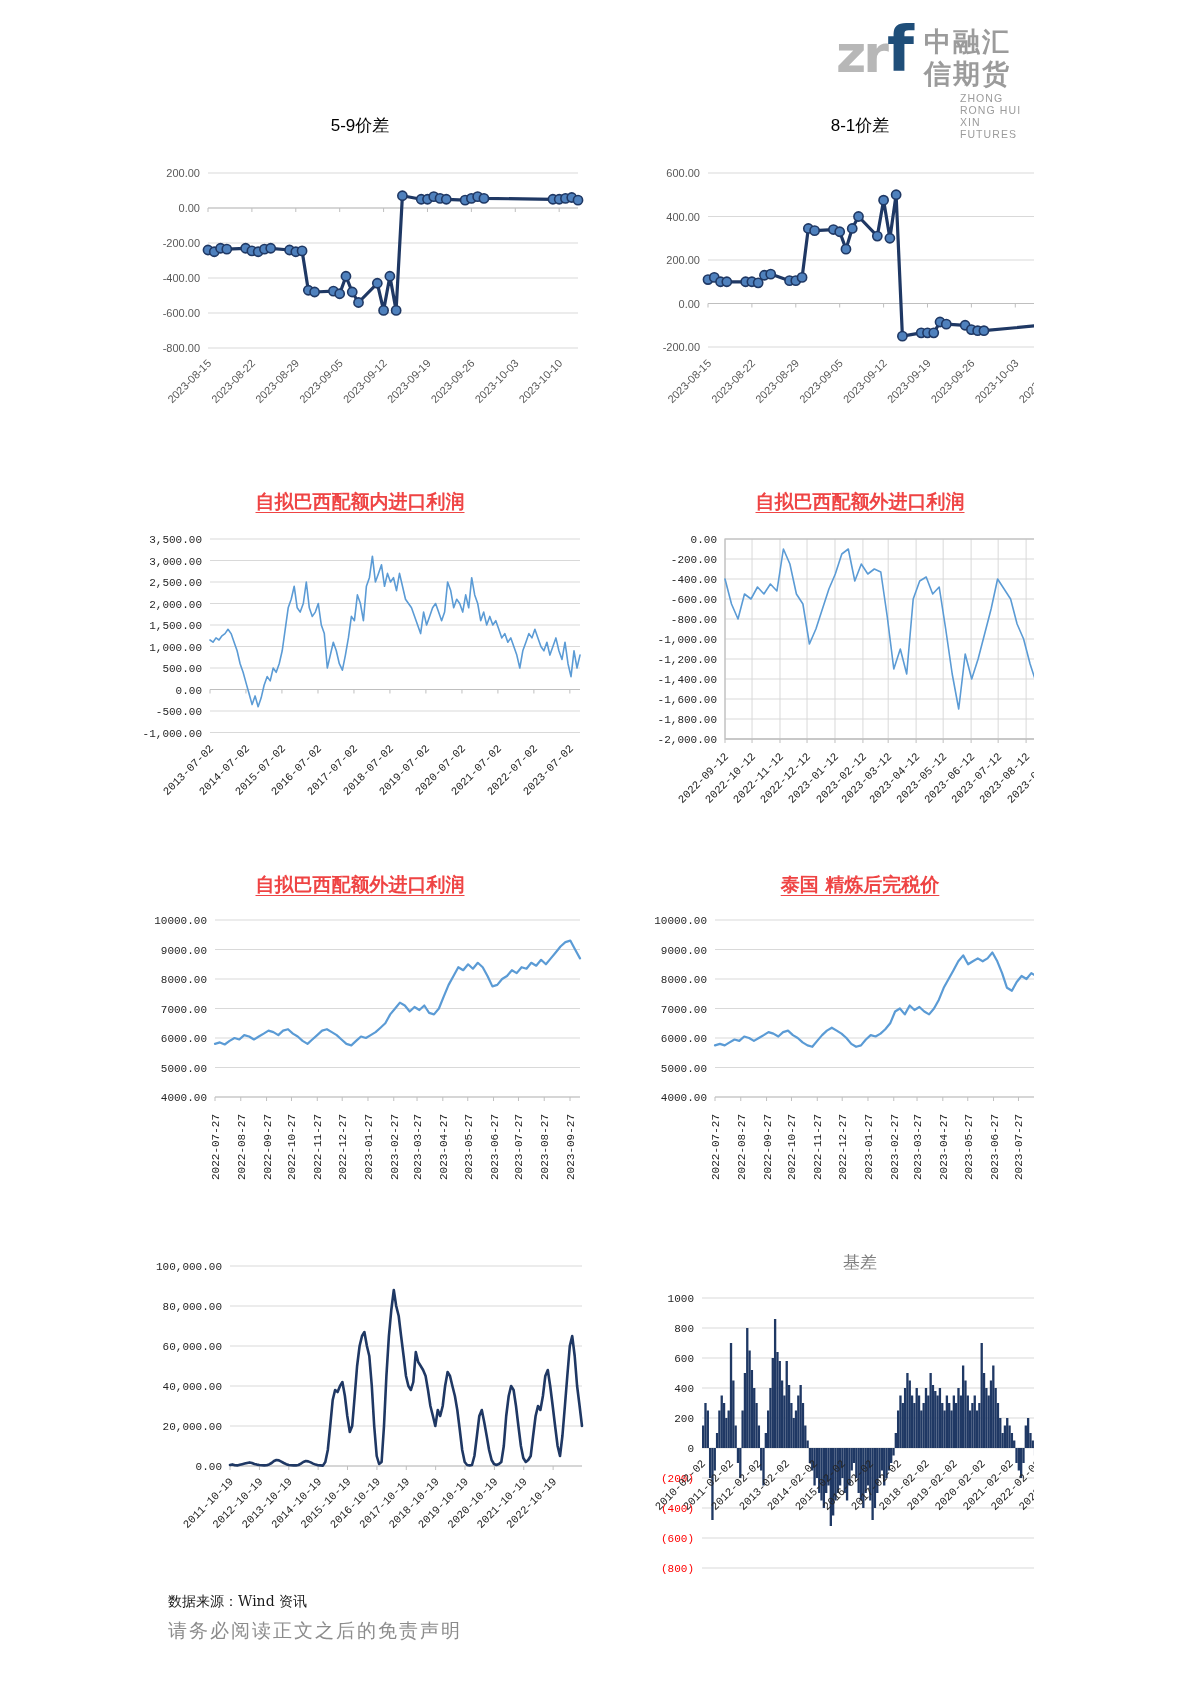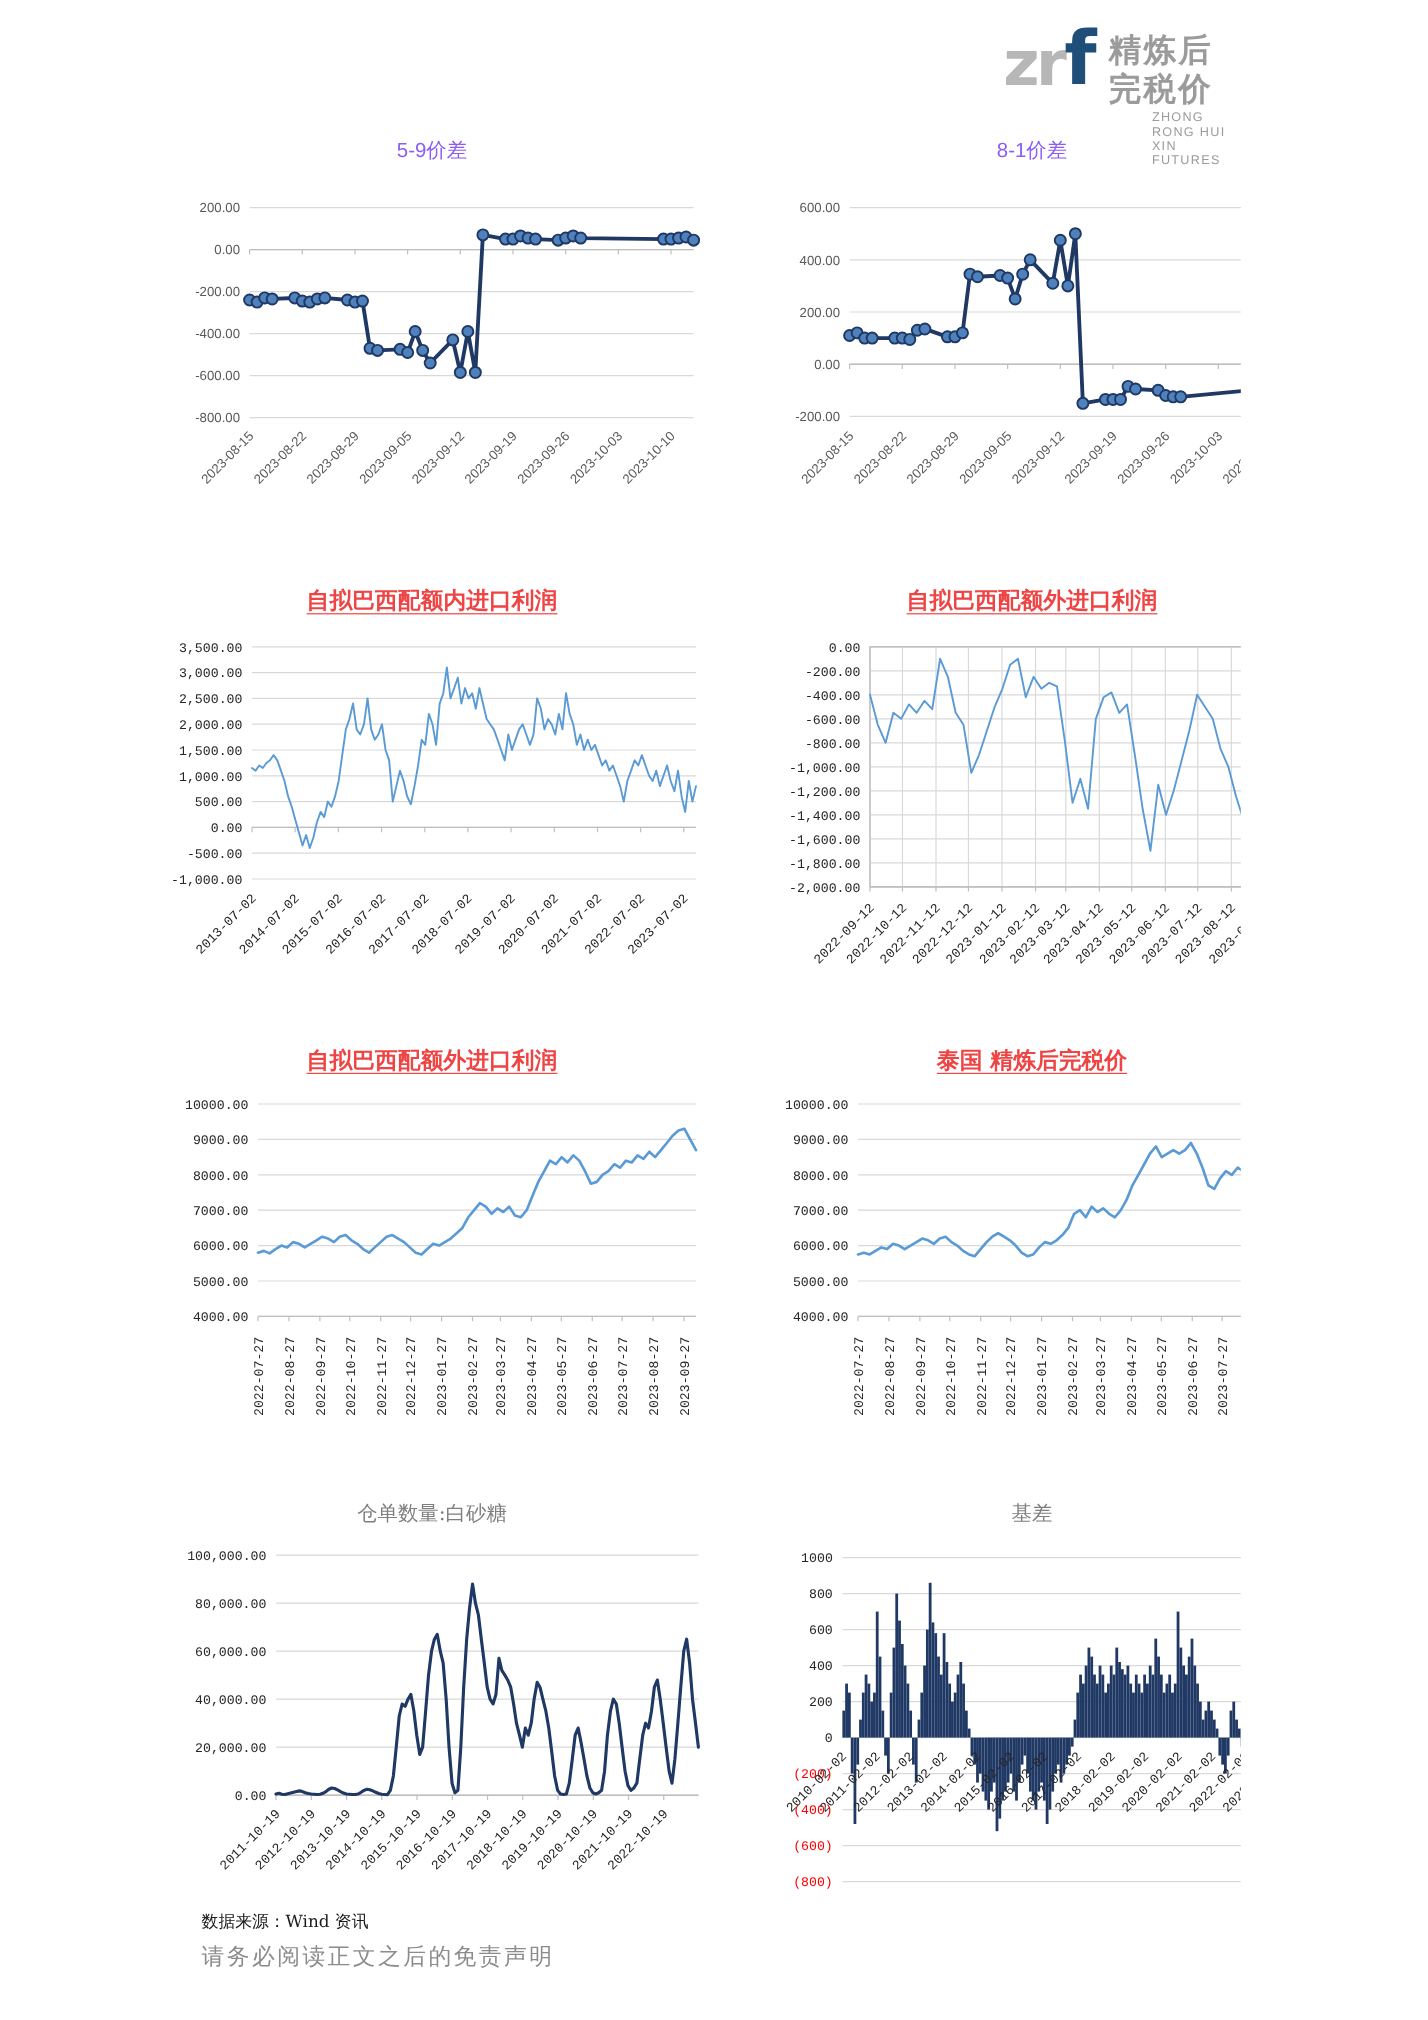--- a/index.html
+++ b/index.html
@@ -9,21 +9,21 @@
   .logo{position:absolute;left:836px;top:18px;display:flex;align-items:flex-start;}
   .logo-mark{display:flex;align-items:flex-end;line-height:1;}
   .lz{font-family:"DejaVu Sans",sans-serif;font-weight:700;font-size:52px;color:#b7b7b7;letter-spacing:-3px;}
   .lf{font-family:"DejaVu Sans",sans-serif;font-weight:700;font-size:62px;color:#1f4e79;margin-left:1px;}
   .logo-text{margin-left:10px;padding-top:8px;}
   .logo-cn{font-size:27px;font-weight:700;color:#9b9b9b;letter-spacing:2px;line-height:1.2;}
   .logo-en{font-size:10.5px;color:#9b9b9b;letter-spacing:1.1px;margin-top:1px;margin-left:36px;}
   
   .chart{position:absolute;width:460px;}
   .ctitle{height:30px;line-height:28px;width:460px;text-align:center;white-space:pre;}
-  .t-sans{font-family:"Liberation Sans",sans-serif;font-size:17px;color:#8b5cf6;}
+  .t-sans{font-family:"Liberation Sans",sans-serif;font-size:17px;color:#000000;}
   .t-serif-gray{font-family:"DejaVu Serif",serif;font-size:17px;color:#7f7f7f;}
   .t-serif-black{font-family:"DejaVu Serif",serif;font-size:19px;font-weight:700;color:#ef4444;
                  text-decoration:underline;text-underline-offset:4px;}
   svg.plot{display:block;}
   svg text.sg{font-family:"Liberation Sans",sans-serif;font-size:11px;fill:#595959;}
   svg text.sm{font-family:"Liberation Mono",monospace;font-size:11px;fill:#262626;}
   svg text.sr{font-family:"Liberation Mono",monospace;font-size:11px;fill:#ff0000;}
   
   .footer{position:absolute;left:168px;top:1593px;}
   .src{font-family:"DejaVu Serif",serif;font-size:14px;color:#1a1a1a;}
@@ -33,21 +33,21 @@
 <body>
 
 <div id="page">
 
   <div class="logo">
     <div class="logo-mark">
         <span class="lz">zr</span>
         <span class="lf">f</span>
       </div>
     <div class="logo-text">
-      <div class="logo-cn">精炼后完税价</div>
+      <div class="logo-cn">中融汇信期货</div>
       <div class="logo-en">ZHONG RONG HUI XIN FUTURES</div>
     </div>
   </div>
 
   <div class="chart" style="left:130px;top:112px">
     <div class="ctitle t-sans">5-9价差</div>
     <svg class="plot" width="460" height="292" viewBox="0 0 460 292">
         <line x1="78" y1="31" x2="448" y2="31" stroke="#D9D9D9" stroke-width="1"></line>
         <line x1="78" y1="66" x2="448" y2="66" stroke="#D9D9D9" stroke-width="1"></line>
         <line x1="78" y1="101" x2="448" y2="101" stroke="#D9D9D9" stroke-width="1"></line>
@@ -416,21 +416,20 @@
         <text transform="translate(316.8132118451025,214) rotate(-90)" text-anchor="end" class="sm">2023-04-27</text>
         <text transform="translate(341.75626423690204,214) rotate(-90)" text-anchor="end" class="sm">2023-05-27</text>
         <text transform="translate(367.5307517084282,214) rotate(-90)" text-anchor="end" class="sm">2023-06-27</text>
         <text transform="translate(392.47380410022777,214) rotate(-90)" text-anchor="end" class="sm">2023-07-27</text>
         <text transform="translate(418.248291571754,214) rotate(-90)" text-anchor="end" class="sm">2023-08-27</text>
         <text transform="translate(444.0227790432802,214) rotate(-90)" text-anchor="end" class="sm">2023-09-27</text>
       </svg>
   </div>
 
   <div class="chart" style="left:130px;top:1248px">
-    <div class="ctitle t-serif-gray">仓单数量:白砂糖</div>
     <svg class="plot" width="460" height="302" viewBox="0 0 460 302">
         <line x1="100" y1="18" x2="452" y2="18" stroke="#D9D9D9" stroke-width="1"></line>
         <line x1="100" y1="58" x2="452" y2="58" stroke="#D9D9D9" stroke-width="1"></line>
         <line x1="100" y1="98" x2="452" y2="98" stroke="#D9D9D9" stroke-width="1"></line>
         <line x1="100" y1="138" x2="452" y2="138" stroke="#D9D9D9" stroke-width="1"></line>
         <line x1="100" y1="178" x2="452" y2="178" stroke="#D9D9D9" stroke-width="1"></line>
         <line x1="100" y1="218" x2="452" y2="218" stroke="#D9D9D9" stroke-width="1"></line>
         <line x1="100" y1="218" x2="452" y2="218" stroke="#BFBFBF" stroke-width="1.2"></line>
         <line x1="100" y1="218" x2="100" y2="222" stroke="#BFBFBF" stroke-width="1"></line>
         <line x1="129.43385880740232" y1="218" x2="129.43385880740232" y2="222" stroke="#BFBFBF" stroke-width="1"></line>

